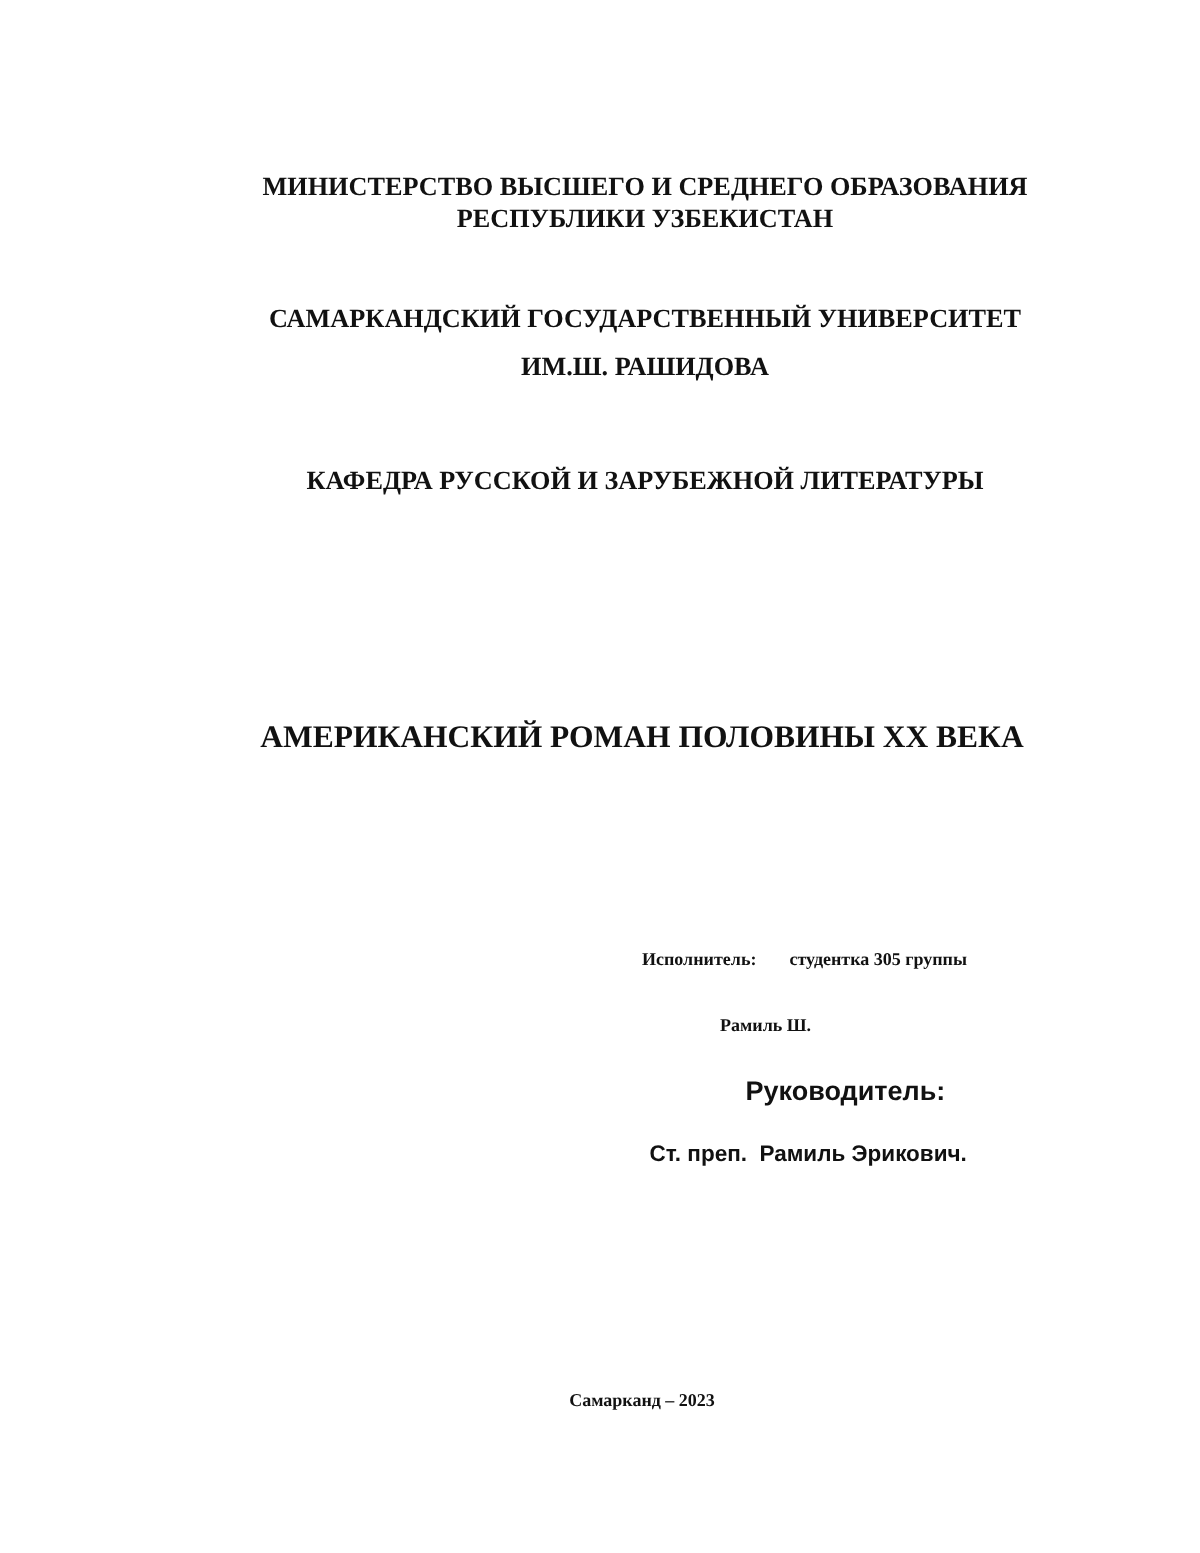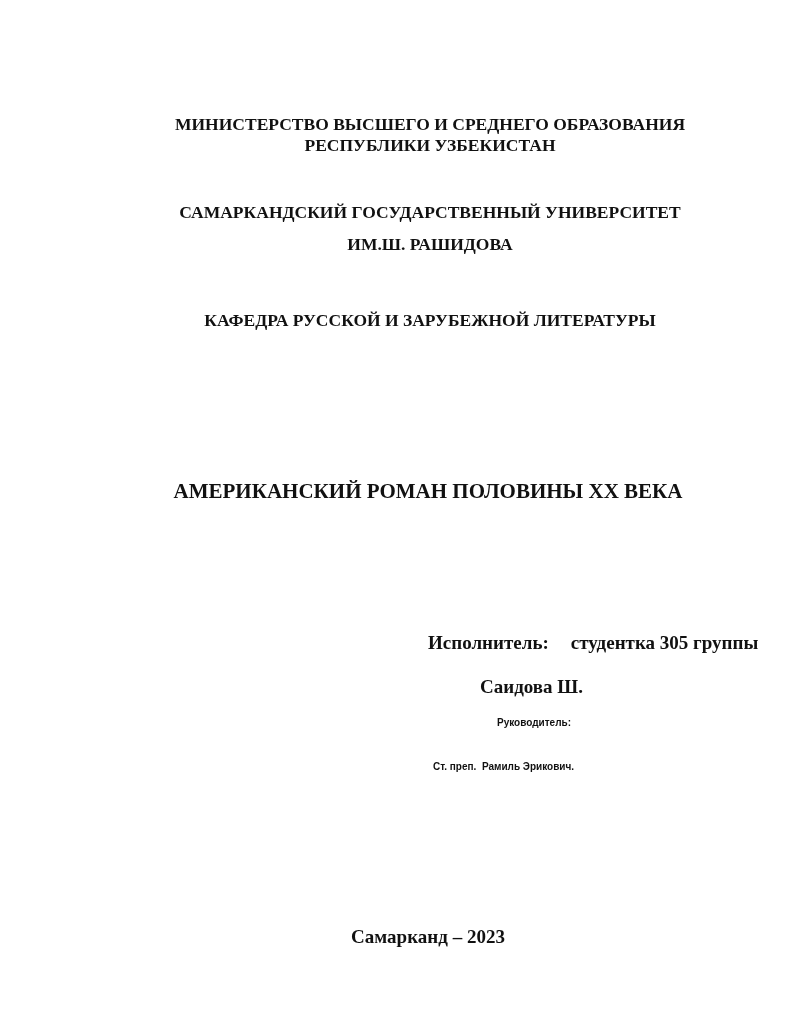--- a/index.html
+++ b/index.html
@@ -24,21 +24,21 @@
     .line {
       position: absolute;
       white-space: nowrap;
       font-weight: bold;
       line-height: 1;
     }
     .serif { font-family: "Liberation Serif", "DejaVu Serif", serif; }
     .sans  { font-family: "Liberation Sans", "DejaVu Sans", sans-serif; }
     .hdr { font-size: 17.5px; }
     .title { font-size: 21px; }
-    .sig { font-size: 19px; }
+    .sig { font-size: 12px; }
     .gap { display: inline-block; width: 22px; }
   </style>
 </head>
 <body>
 
 <div class="page">
 
   <div class="line serif hdr" style="left:0; width:860px; text-align:center; top:116px;">МИНИСТЕРСТВО ВЫСШЕГО И СРЕДНЕГО ОБРАЗОВАНИЯ</div>
   <div class="line serif hdr" style="left:0; width:860px; text-align:center; top:137px;">РЕСПУБЛИКИ УЗБЕКИСТАН</div>
 
@@ -46,21 +46,21 @@
   <div class="line serif hdr" style="left:0; width:860px; text-align:center; top:236px;">ИМ.Ш. РАШИДОВА</div>
 
   <div class="line serif hdr" style="left:0; width:860px; text-align:center; top:312px;">КАФЕДРА РУССКОЙ И ЗАРУБЕЖНОЙ ЛИТЕРАТУРЫ</div>
 
   <div class="line serif title" style="left:0; width:856px; text-align:center; top:481px;">АМЕРИКАНСКИЙ РОМАН ПОЛОВИНЫ XX ВЕКА</div>
 
   <div class="line serif sig" style="left:428px; top:633px;">
     <span>Исполнитель:</span><span class="gap"></span><span>студентка 305 группы</span>
   </div>
 
-  <div class="line serif sig" style="left:480px; top:677px;">Саидова Ш.</div>
+  <div class="line serif sig" style="left:480px; top:677px;">Рамиль Ш.</div>
 
-  <div class="line sans sig" style="left:497px; top:718px; font-size:10px;">Руководитель:</div>
+  <div class="line sans sig" style="left:497px; top:718px; font-size:18px;">Руководитель:</div>
 
-  <div class="line sans sig" style="left:433px; top:762px; font-size:10px; white-space:pre;">Ст. преп.  Рамиль Эрикович.</div>
+  <div class="line sans sig" style="left:433px; top:762px; font-size:15px; white-space:pre;">Ст. преп.  Рамиль Эрикович.</div>
 
   <div class="line serif sig" style="left:0; width:856px; text-align:center; top:927px;">Самарканд – 2023</div>
 
 </div>
 
 </body></html>

